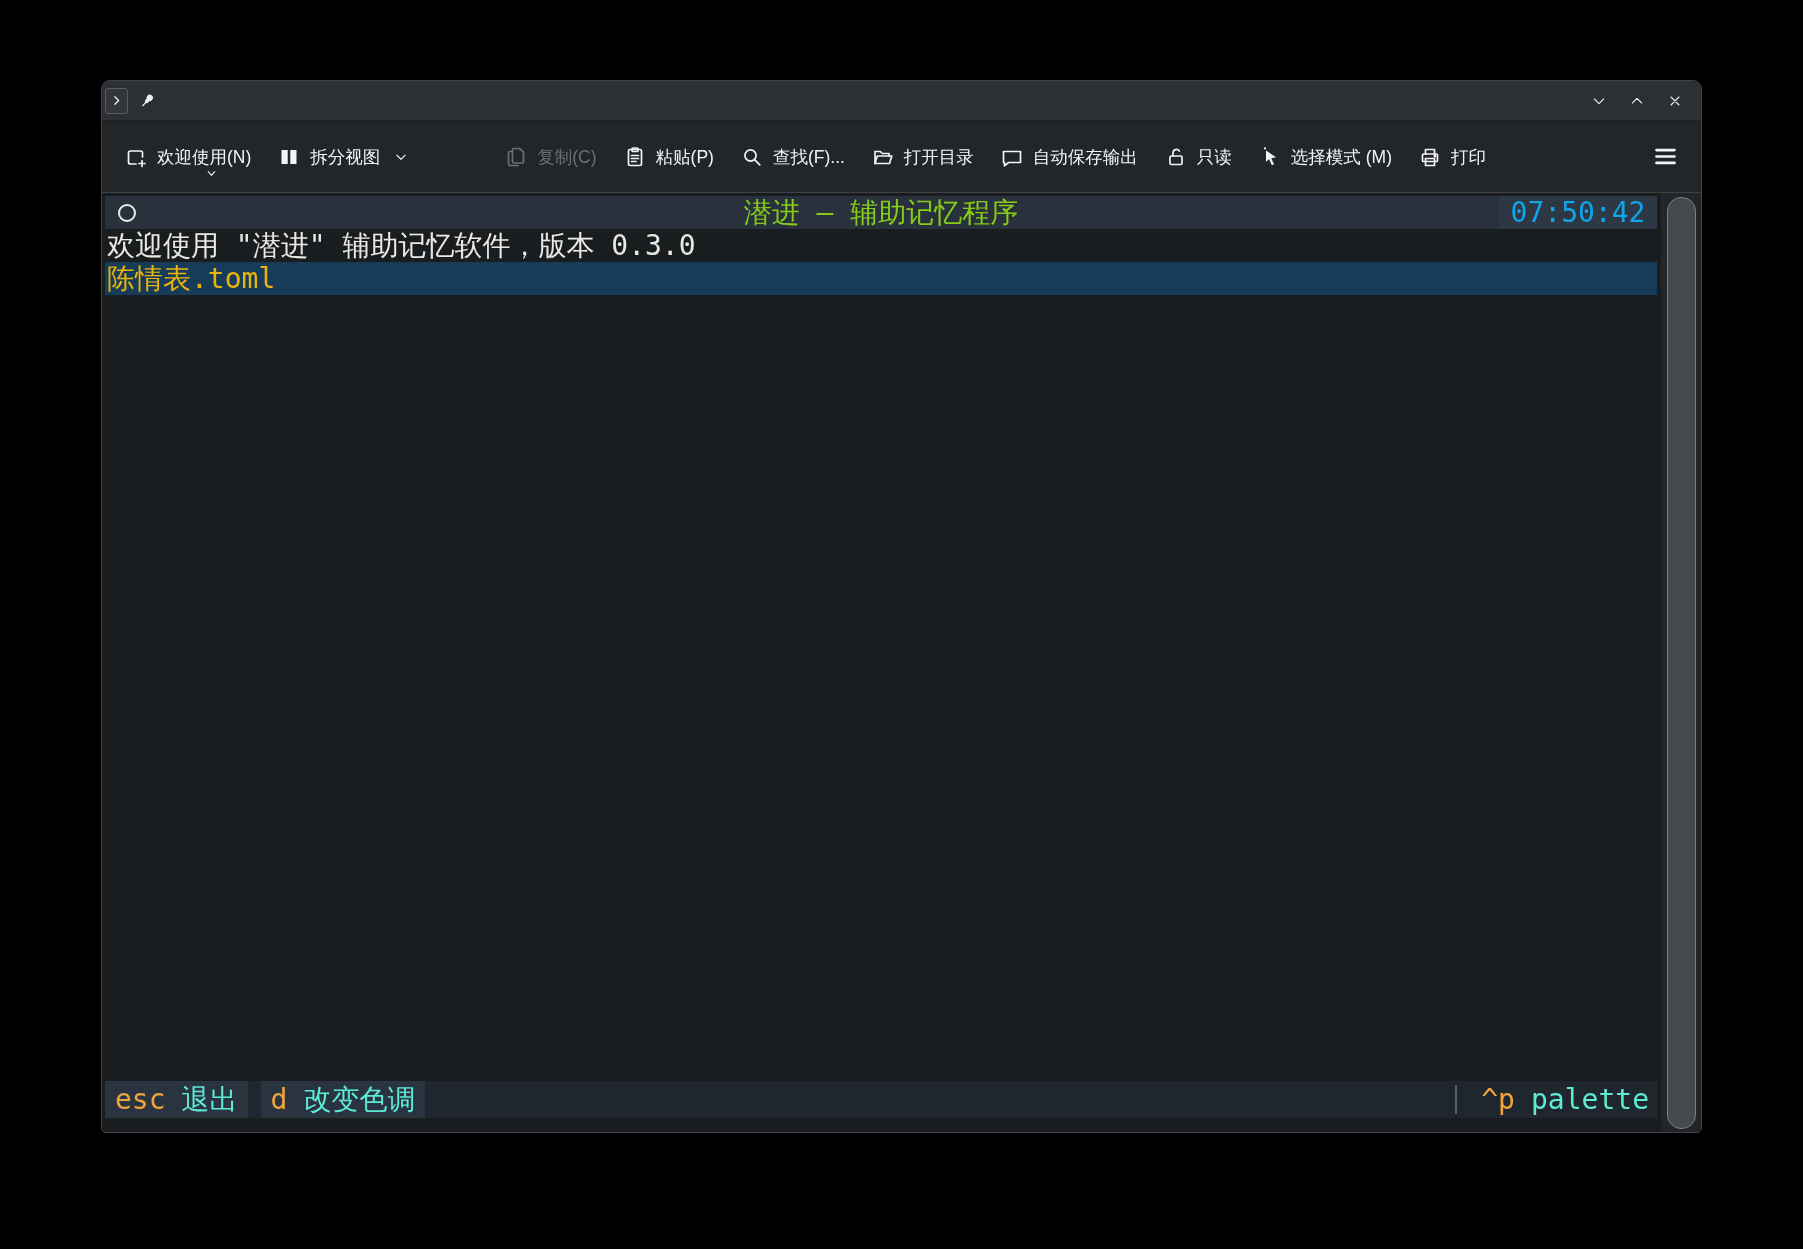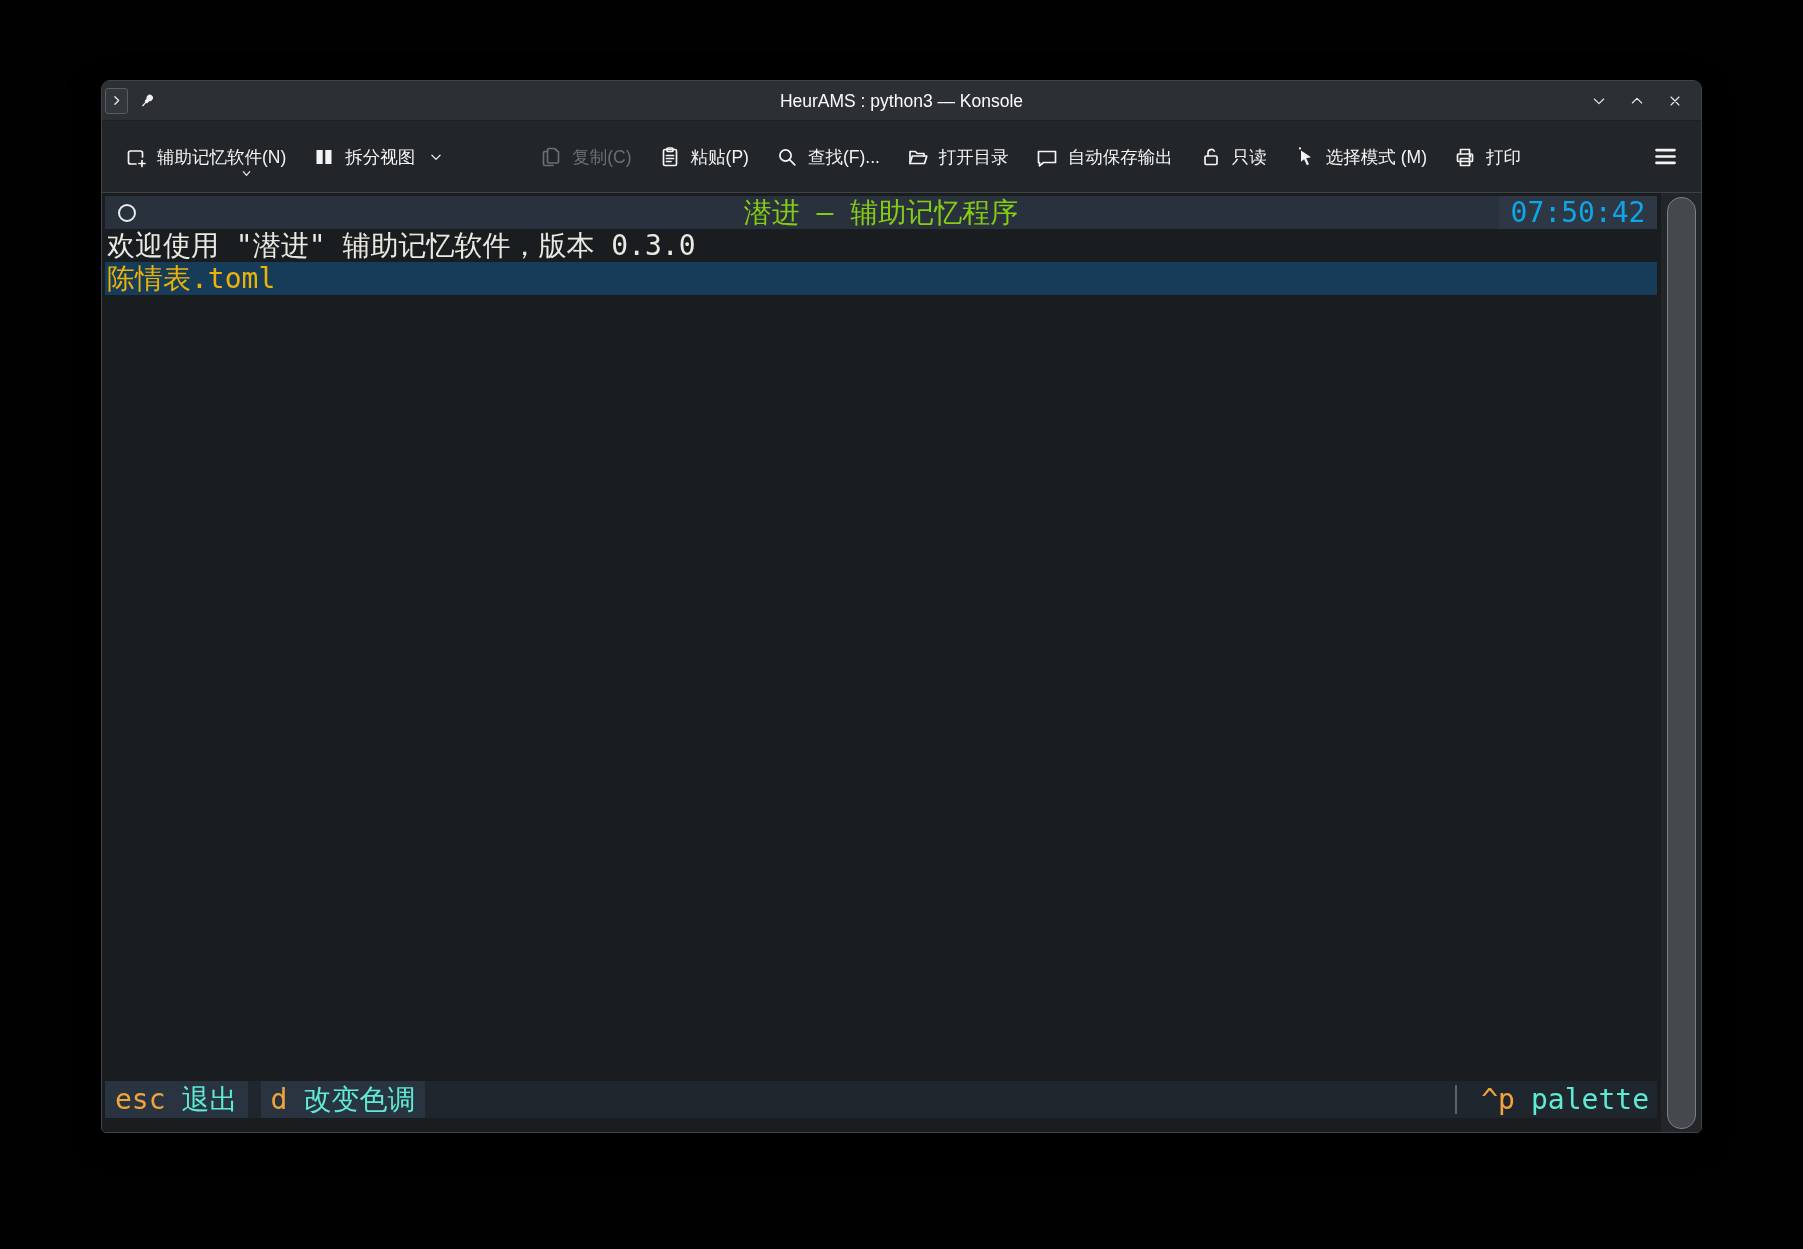--- a/index.html
+++ b/index.html
@@ -87,21 +87,20 @@
       <span class="pin">
         <svg width="18" height="18" viewBox="0 0 24 24" fill="currentColor" stroke="currentColor" stroke-width="1.6" stroke-linecap="round">
           <g transform="rotate(42 12 12)">
             <circle cx="12" cy="6.5" r="3.4"></circle>
             <rect x="10.4" y="8.5" width="3.2" height="5.5" rx="1"></rect>
             <path d="M12 14 L12 20.5" fill="none"></path>
           </g>
         </svg>
       </span>
     </div>
-    <div class="tb-title">HeurAMS : python3 — Konsole</div>
     <div class="tb-controls">
       <span>
         <svg width="16" height="16" viewBox="0 0 24 24" fill="none" stroke="currentColor" stroke-width="1.6" stroke-linecap="round" stroke-linejoin="round">
             <path d="M5 9 L12 16 L19 9"></path>
           </svg>
       </span>
       <span>
         <svg width="16" height="16" viewBox="0 0 24 24" fill="none" stroke="currentColor" stroke-width="1.6" stroke-linecap="round" stroke-linejoin="round">
             <path d="M5 15 L12 8 L19 15"></path>
           </svg>
@@ -114,21 +113,21 @@
     </div>
   </div>
 
   <div class="toolbar">
 
     <button class="titem">
       <svg width="24" height="24" viewBox="0 0 24 24" fill="none" stroke="currentColor" stroke-width="1.7" stroke-linecap="round" stroke-linejoin="round">
         <path d="M18.5 12 V8 a2 2 0 0 0 -2 -2 H6.5 a2 2 0 0 0 -2 2 v9 a2 2 0 0 0 2 2 H12"></path>
         <path d="M18 15.5 v6 M15 18.5 h6"></path>
       </svg>
-      <span>辅助记忆软件(N)</span>
+      <span>欢迎使用(N)</span>
       <svg class="menu-arrow" width="11" height="11" viewBox="0 0 24 24" fill="none" stroke="currentColor" stroke-width="3" stroke-linecap="round" stroke-linejoin="round">
           <path d="M5 8 L12 16 L19 8"></path>
         </svg>
     </button>
 
     <button class="titem">
       <svg width="24" height="24" viewBox="0 0 24 24" fill="currentColor">
         <rect x="4.5" y="5" width="6.2" height="14"></rect>
           <rect x="13.3" y="5" width="6.2" height="14"></rect>
       </svg>

